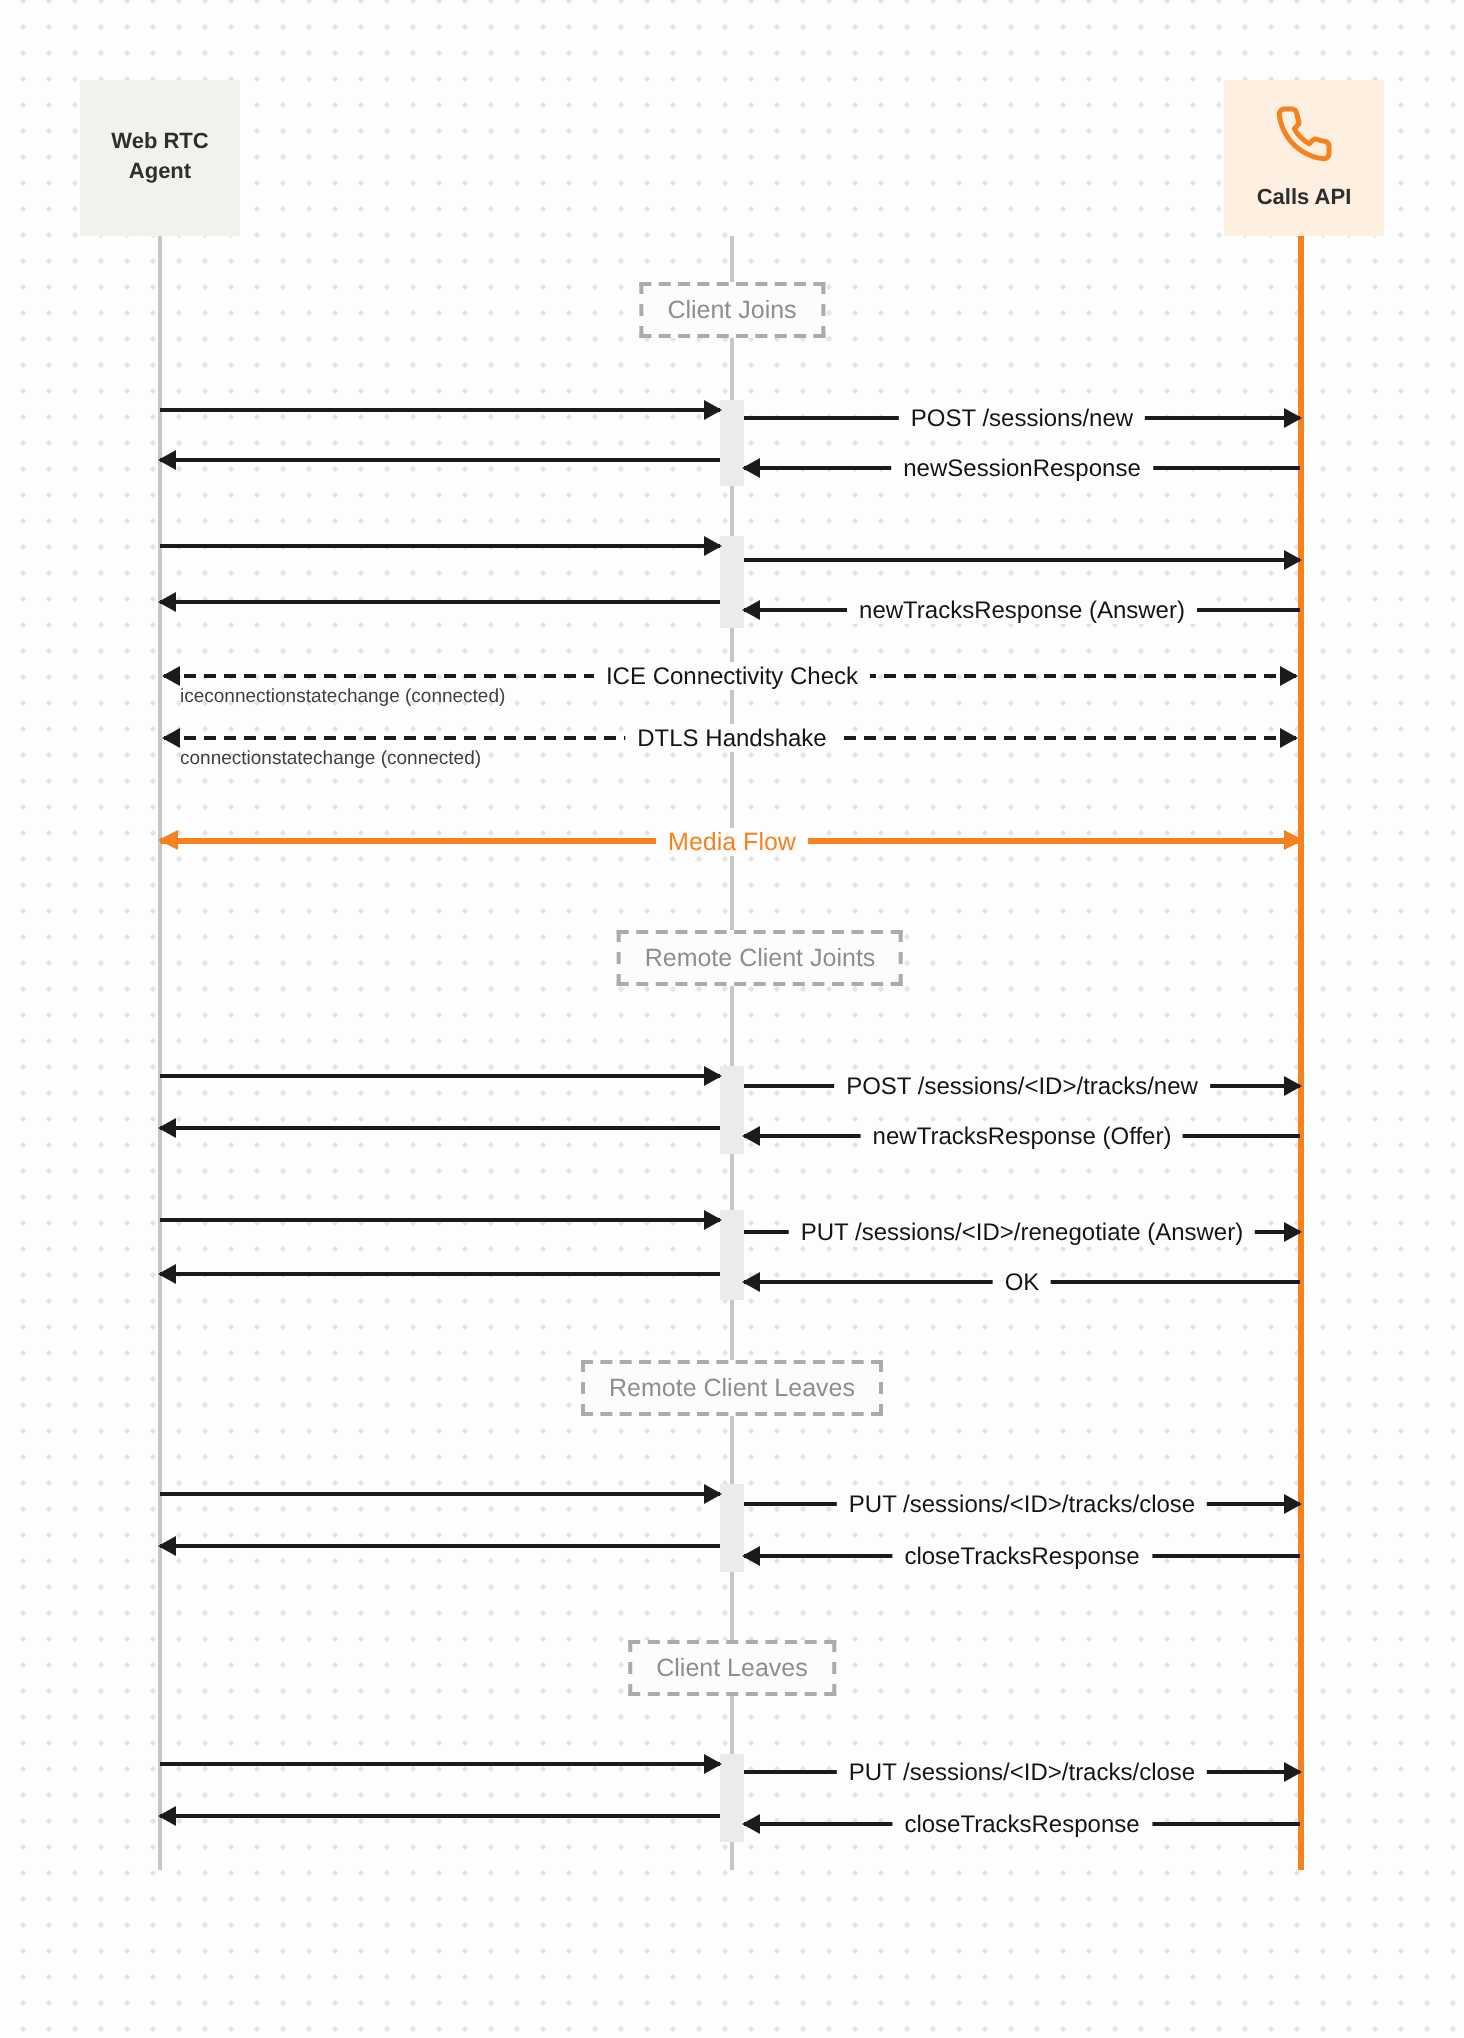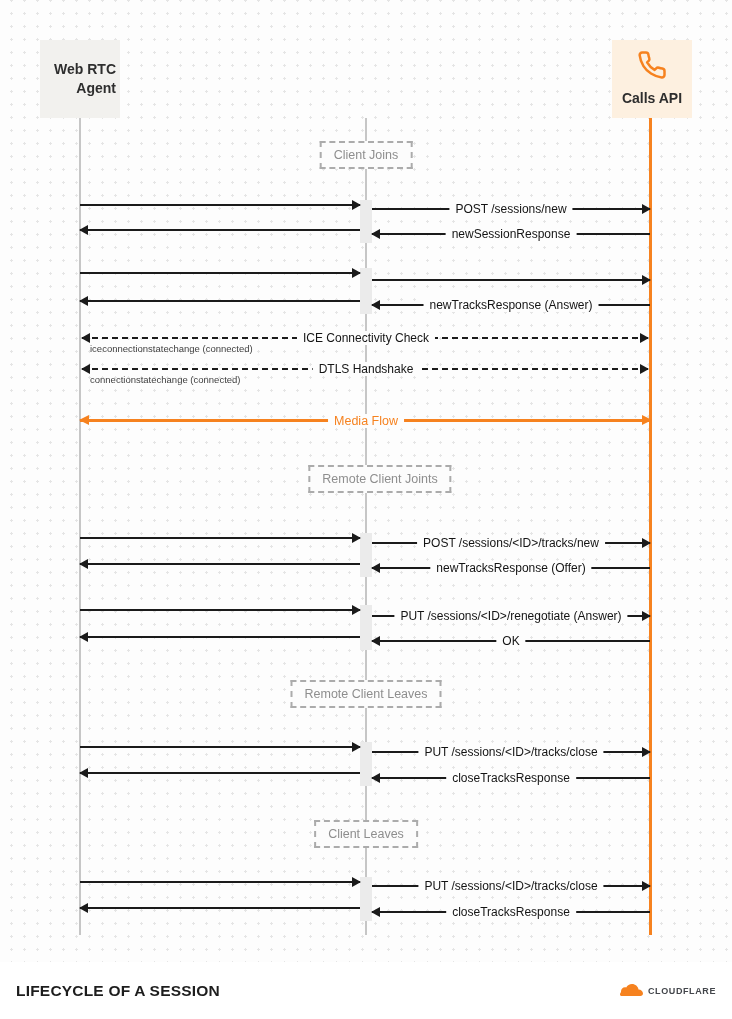--- a/index.html
+++ b/index.html
@@ -5,21 +5,21 @@
   html,body{margin:0;padding:0}
   body{background:#ffffff;font-family:"Liberation Sans",sans-serif}
   .page{position:relative;width:732px;height:1019px;overflow:hidden;
         background-color:#fdfdfd;
         background-image:radial-gradient(circle,#e5e5e5 1.2px,transparent 1.4px);
         background-size:13px 13px;background-position:5px 7px}
 
   
   .actor{position:absolute;top:40px;height:78px;background:#f2f1ee;display:flex;
          flex-direction:column;align-items:center;justify-content:center;gap:5px;z-index:4;padding:0 4px;box-sizing:border-box}
-  .actor .actor-label{font-weight:bold;font-size:14px;color:#2e2e2e;text-align:right;line-height:1.35}
+  .actor .actor-label{font-weight:bold;font-size:11px;color:#2e2e2e;text-align:center;line-height:1.35}
   .actor.calls{background:#fdf0e0}
 
   
   .lifeline{position:absolute;top:118px;height:817px;width:2px;background:#c6c6c6;z-index:0}
   .lifeline.orange{width:3px;background:#f6821f}
   .activation{position:absolute;left:360px;width:12px;background:#ebebeb;z-index:1}
 
   
   .arrow{position:absolute;height:0;border-top:2px solid #1b1b1b;z-index:2}
   .arrow.dashed{border-top-style:dashed}
@@ -131,25 +131,14 @@
 
   <div class="phase" style="left:366px;top:820px">Client Leaves</div>
 
   <div class="arrow head-r" style="left:80px;top:881px;width:280px"></div>
   <div class="arrow head-r" style="left:372px;top:885px;width:278px"></div>
   <span class="msg-label" style="left:511px;top:886px">PUT /sessions/&lt;ID&gt;/tracks/close</span>
   <div class="arrow head-l" style="left:372px;top:911px;width:278px"></div>
   <span class="msg-label" style="left:511px;top:912px">closeTracksResponse</span>
   <div class="arrow head-l" style="left:80px;top:907px;width:280px"></div>
 
-  <div class="footer">
-    <div class="footer-title">LIFECYCLE OF A SESSION</div>
-    <div class="brand">
-      <span>
-        <svg width="23" height="12" viewBox="0 0 23 12">
-            <path fill="#f6821f" d="M18.5 5.5C18 2.4 15.3 0 12 0 9.5 0 7.3 1.4 6.2 3.5 5.8 3.4 5.4 3.3 5 3.3 2.8 3.3 1 5.1 1 7.3c0 .3 0 .5.1.8C.4 8.7 0 9.6 0 10.5 0 11.3.7 12 1.5 12h19c1.4 0 2.5-1.1 2.5-2.5 0-2.2-2-4-4.5-4z"></path>
-          </svg>
-      </span>
-      <span class="wordmark">CLOUDFLARE</span>
-    </div>
-  </div>
 
 </div>
 
 </body></html>

